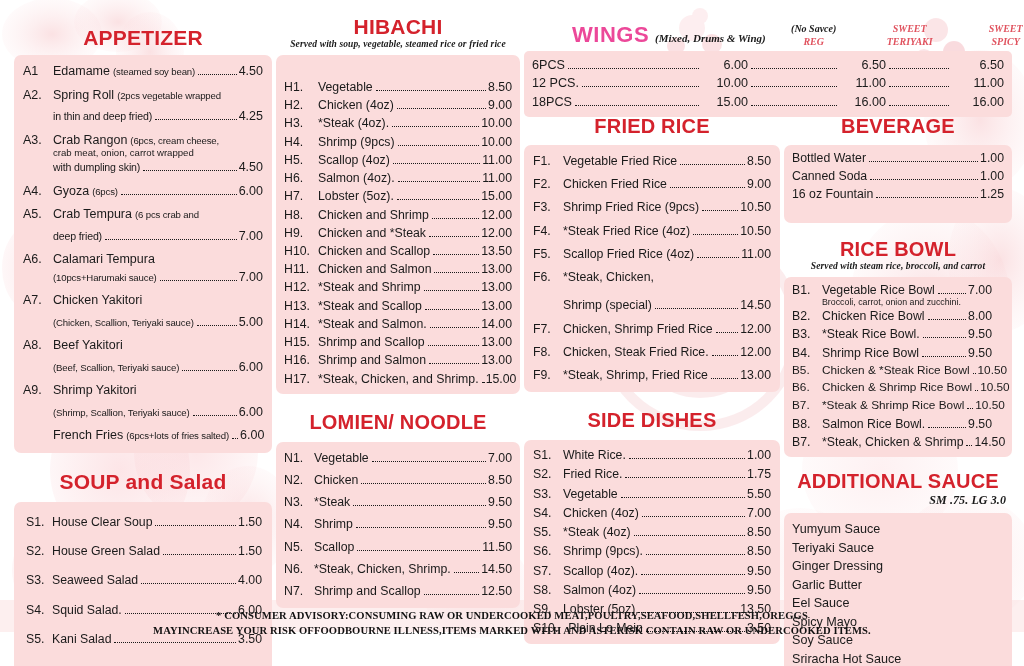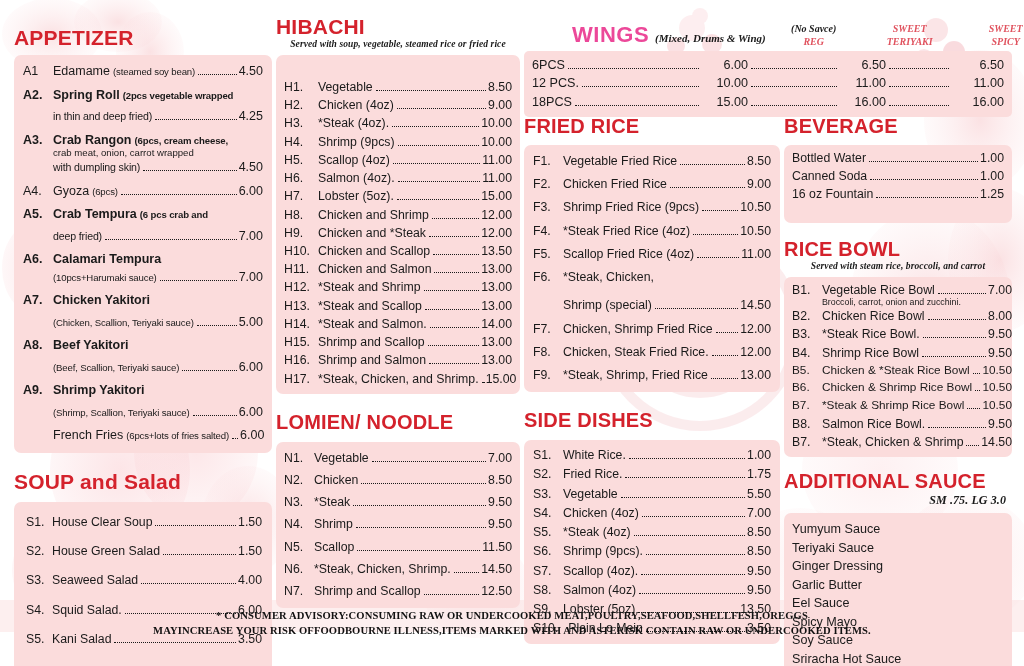--- a/index.html
+++ b/index.html
@@ -32,20 +32,21 @@
 
   .col { position: absolute; }
   .col-1 { left: 14px;  top: 8px;  width: 258px; }
   .col-2 { left: 276px; top: 8px;  width: 244px; }
   .col-3 { left: 524px; top: 8px;  width: 256px; }
   .col-4 { left: 784px; top: 8px;  width: 228px; }
 
   .section-head {
     color: #d4222c;
     font-weight: bold;
+    text-align: center;
     letter-spacing: 0.2px;
     line-height: 1.05;
   }
   .h-appetizer  { font-size: 21px; margin: 19px 0 6px; }
   .h-soup       { font-size: 21px; margin: 0 0 9px; }
   .h-hibachi    { font-size: 21px; margin: 8px 0 1px; }
   .h-lomien     { font-size: 20px; margin: 0 0 9px; }
   .h-friedrice  { font-size: 20px; margin: 0 0 8px; }
   .h-side       { font-size: 20px; margin: 0 0 9px; }
   .h-beverage   { font-size: 20px; margin: 0 0 8px; }
@@ -105,21 +106,21 @@
   }
   .desc-line {
     font-size: 9.6px;
     line-height: 1.18;
     margin: -1px 0 1px 30px;
     white-space: nowrap;
   }
 
   
   .roomy .item { margin-bottom: 7px; font-size: 12.5px; }
-  .roomy .item.sub { margin-bottom: 5px; font-weight: bold; }
+  .roomy .item.sub { margin-bottom: 5px; }
 
   
   #wings-block {
     position: absolute;
     left: 524px; top: 14px; width: 488px;
   }
   .wings-top {
     display: flex;
     align-items: flex-end;
     height: 34px;
@@ -783,21 +784,21 @@
       <div class="item" style="margin-bottom:0">
         <span class="name">16 oz Fountain</span>
         <span class="leader"></span>
         <span class="price">1.25</span>
       </div>
     </div>
 
     <h2 class="section-head h-ricebowl" style="margin-top:16px">RICE BOWL</h2>
     <div class="sub-note">Served with steam rice, broccoli, and carrot</div>
 
-    <div class="panel" style="padding:5px 0 7px 8px">
+    <div class="panel" style="padding:5px 20px 7px 8px">
       <div class="item" style="margin-bottom:0">
         <span class="code w30">B1.</span>
         <span class="name">Vegetable Rice Bowl</span>
         <span class="leader"></span>
         <span class="price">7.00</span>
       </div>
       <div class="desc-line" style="margin-left:30px;font-size:8.8px">Broccoli, carrot, onion and zucchini.</div>
       <div class="item" style="margin-bottom:2px">
         <span class="code w30">B2.</span>
         <span class="name">Chicken Rice Bowl</span>

